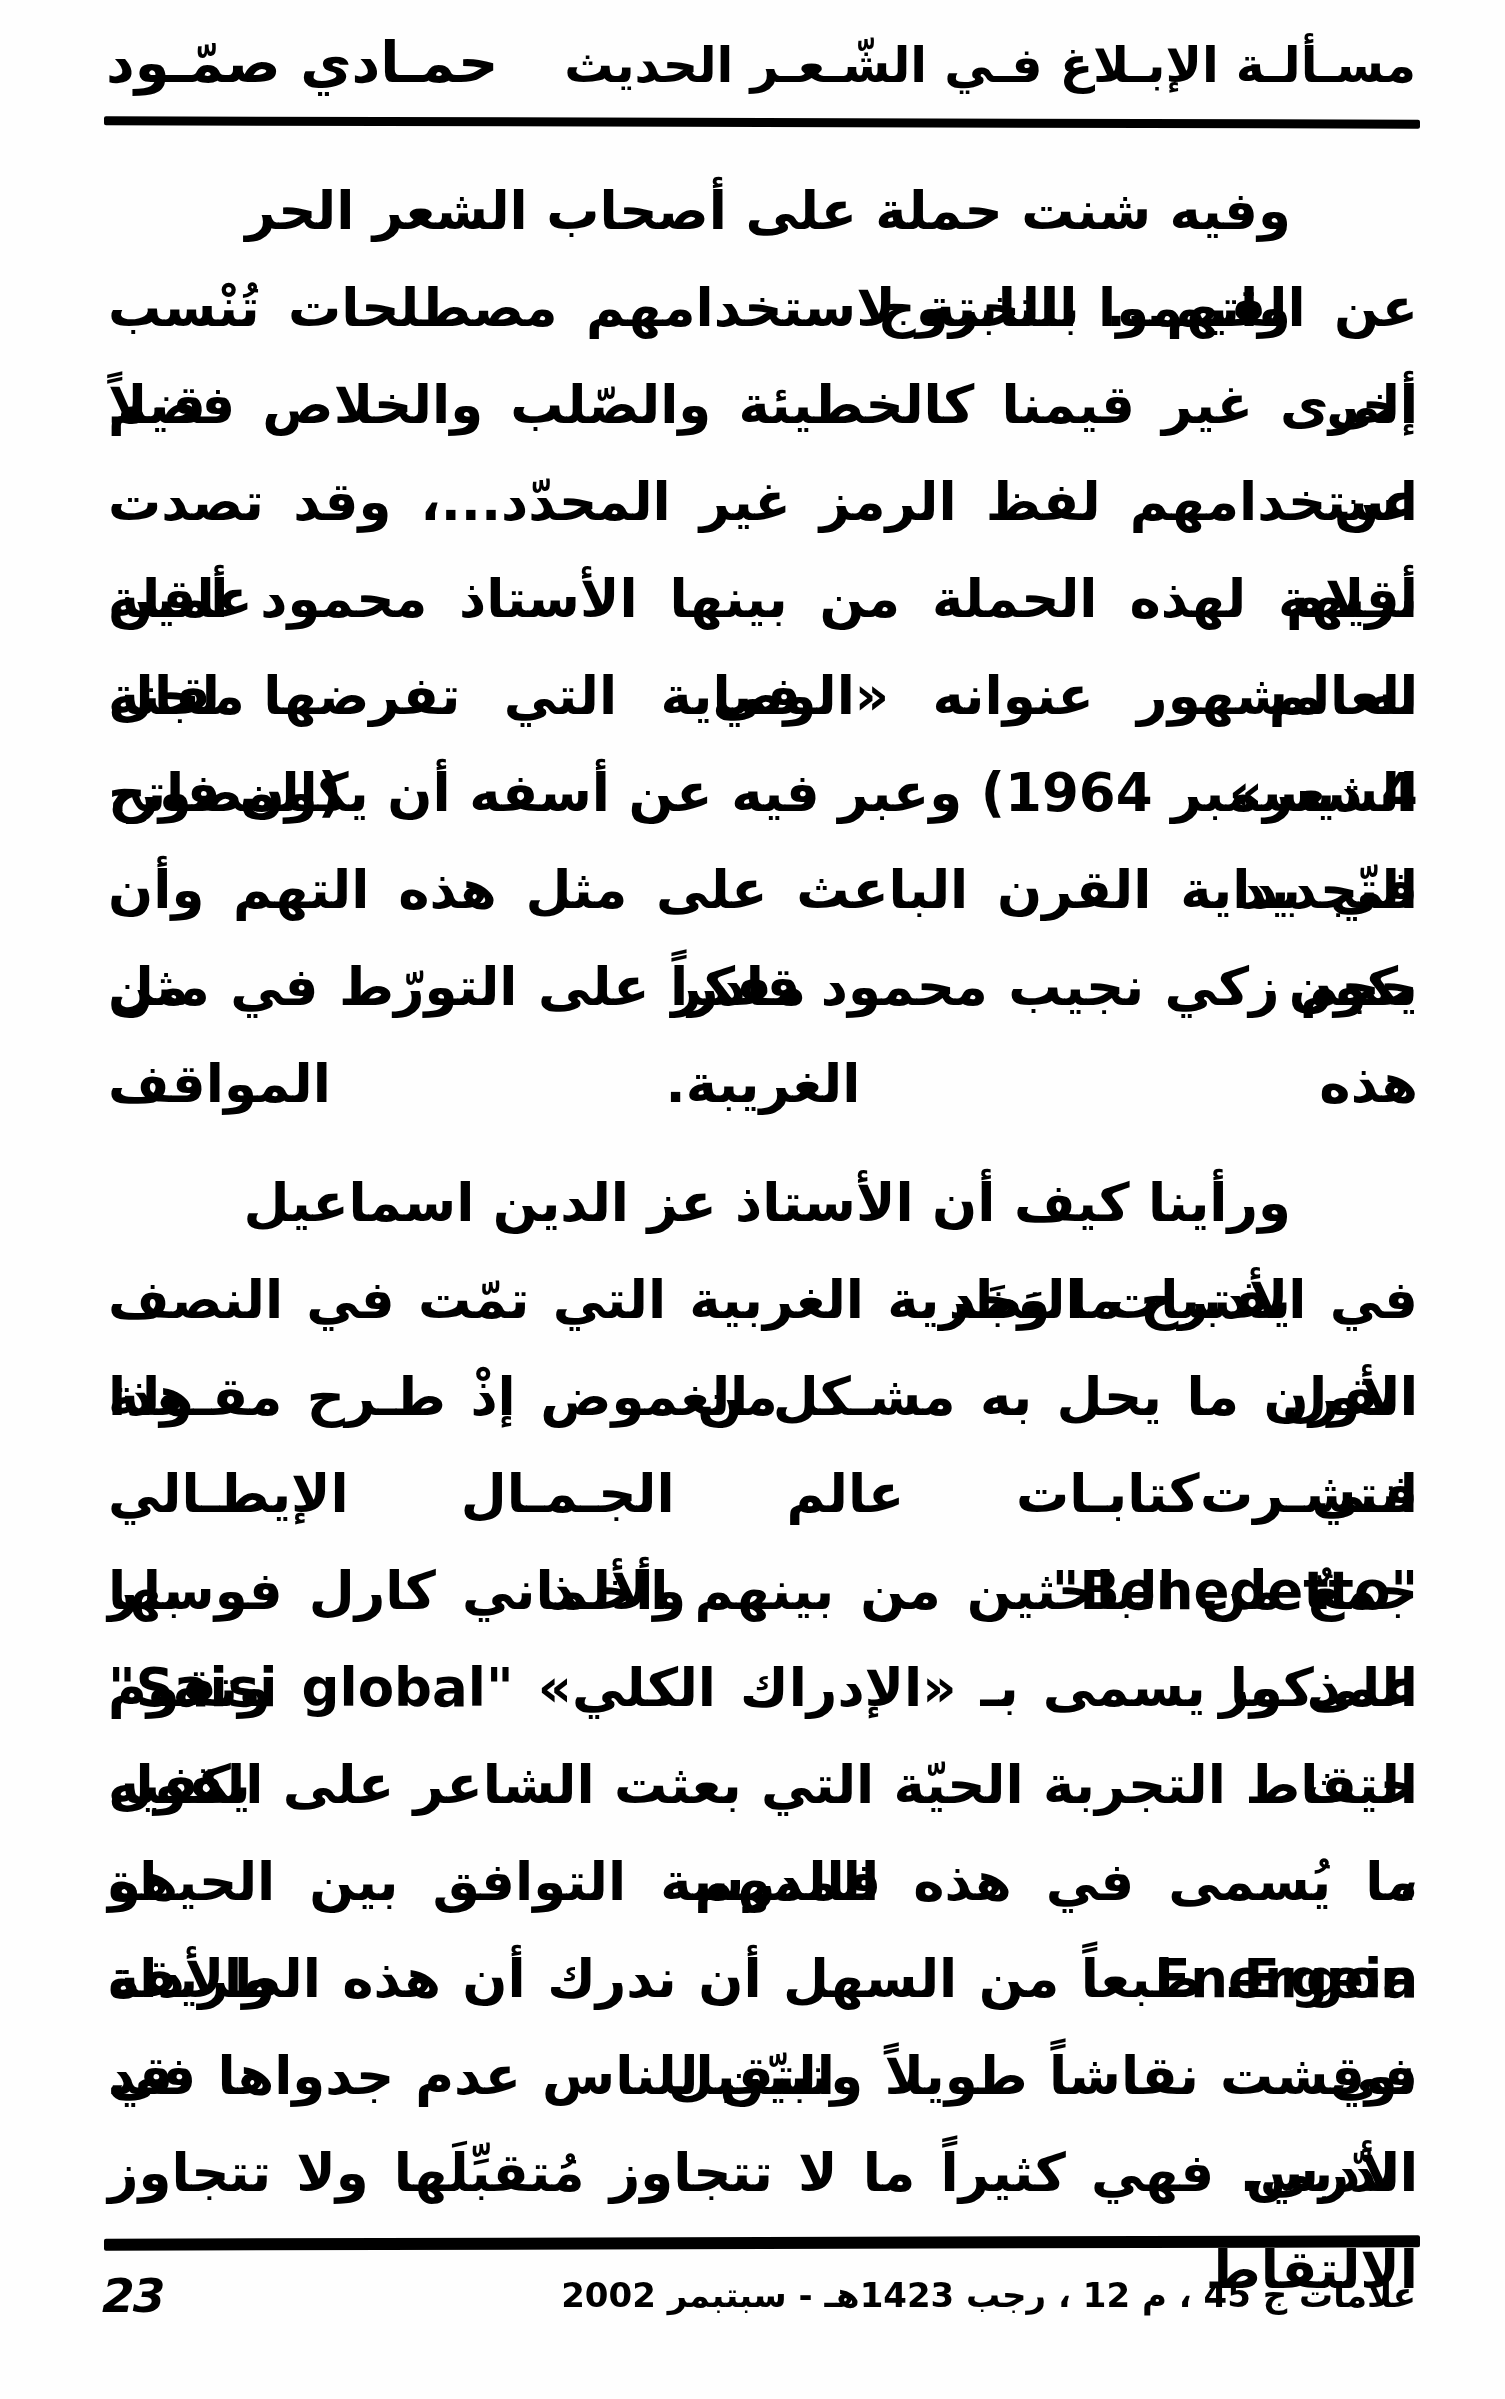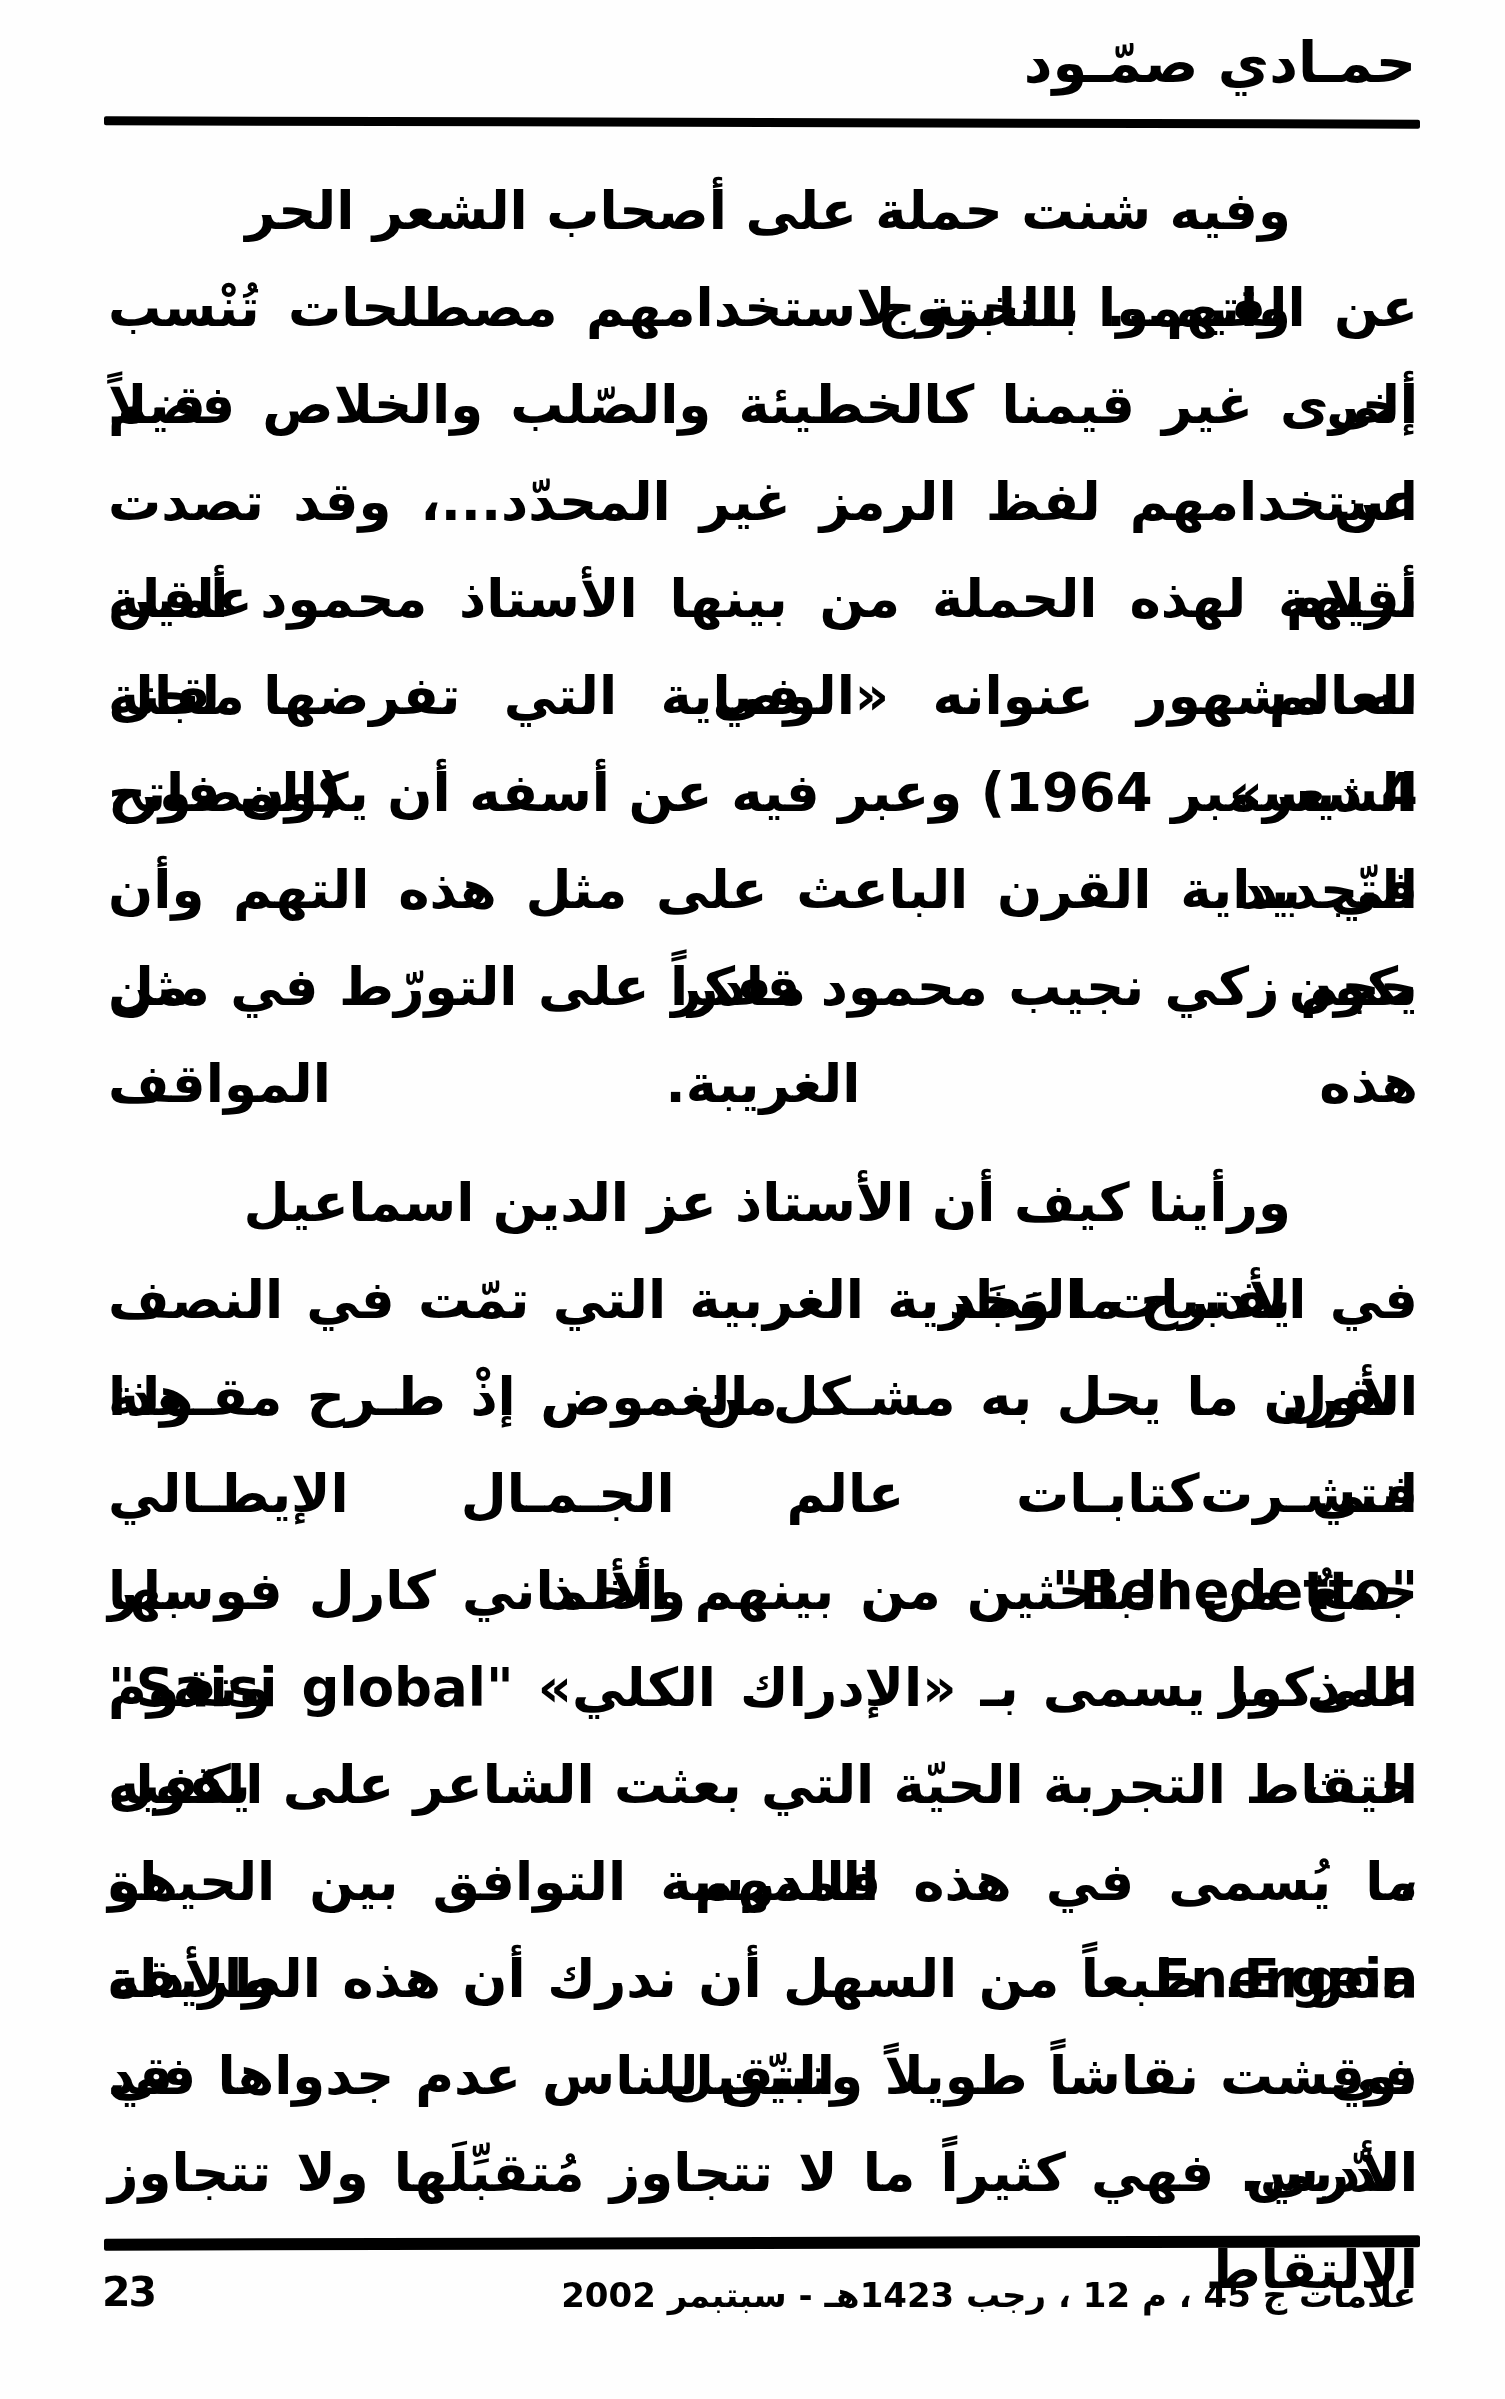--- a/index.html
+++ b/index.html
@@ -41,30 +41,32 @@
   .line.right{text-align:center;}
   .line.indent{text-align:right;padding-right:127px;}
   .line.gap{margin-top:21.6px;}
   
   .footer-info{
     position:absolute;top:2270px;right:90px;
     direction:rtl;font-size:34px;line-height:1.5;
   }
   .page-number{
     position:absolute;top:2272px;left:102px;
-    direction:ltr;font-size:41px;line-height:1.0;
+    direction:ltr;font-size:47px;line-height:1.0;
     letter-spacing:-2px;
+    font-style:italic;
   }
 </style>
 </head>
 <body>
 
 <div class="page" dir="rtl" style="--ink: #000000; --paper: #fefefe;">
 
   <div class="header">
+    <div class="title">مسـألـة الإبـلاغ فـي الشّـعـر الحديث</div>
     <div class="author">حمـادي صمّـود</div>
   </div>
 
   <div class="rule header-rule"></div>
 
   <div class="body">
 
   <div class="line indent">وفيه شنت حملة على أصحاب الشعر الحر واتهموا بالخروج</div>
       <div class="line justify">عن القيم... الثابتة لاستخدامهم مصطلحات تُنْسب إلى قيم</div>
       <div class="line justify">أخرى غير قيمنا كالخطيئة والصّلب والخلاص فضلاً عن</div>

